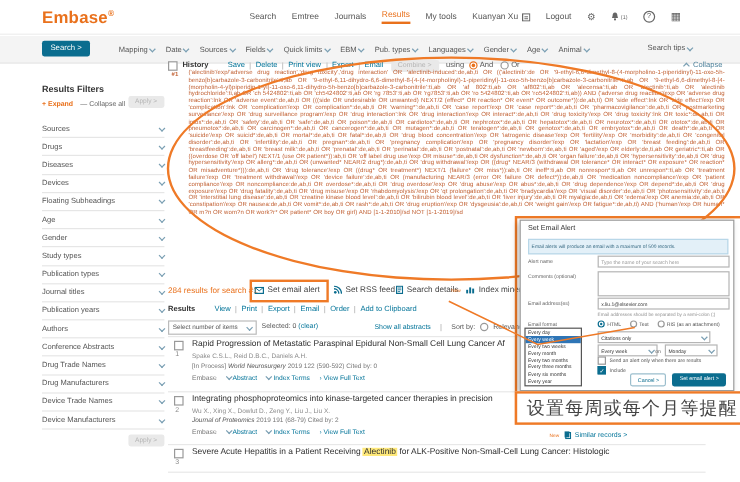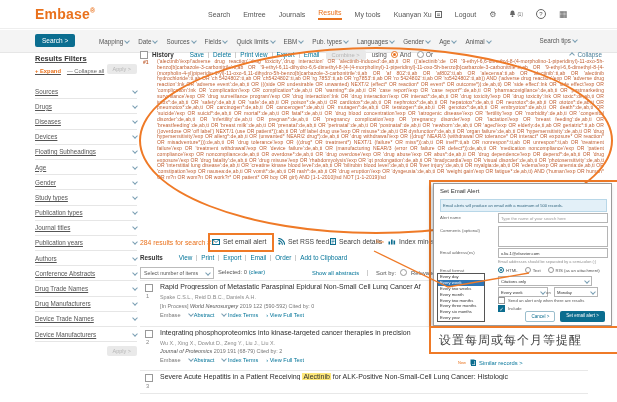--- a/index.html
+++ b/index.html
@@ -16,21 +16,21 @@
   .helpc{width:8px;height:8px;border:1px solid #666;border-radius:50%;font-size:6px;line-height:8px;text-align:center;}
   
   .toolbar2{position:absolute;left:0;top:30px;width:617px;height:22px;background:#f4f4f4;border-bottom:1px solid #e6e6e6;}
   .searchbtn{position:absolute;left:35px;top:4px;background:#0b6d8f;color:#fff;font-size:6.5px;padding:3px 7px;border-radius:2px;cursor:pointer;}
   .tb-items{position:absolute;left:99px;top:0;height:22px;display:flex;align-items:center;gap:9px;font-size:6.3px;color:#555;}
   .tb-items .item{display:flex;align-items:center;gap:2px;cursor:pointer;white-space:nowrap;}
   .tips{position:absolute;right:40px;top:7px;font-size:6.3px;color:#555;display:flex;gap:2px;align-items:center;cursor:pointer;}
   .chev{display:inline-block;width:3px;height:3px;border-right:1px solid #7a9fb3;border-bottom:1px solid #7a9fb3;transform:rotate(45deg);margin-bottom:1px;}
   .chev.up{transform:rotate(225deg);margin-bottom:-1px;}
   
-  .sidebar{position:absolute;left:35px;top:54px;width:102px;text-decoration:underline;}
+  .sidebar{position:absolute;left:35px;top:70px;width:102px;}
   .sb-title{font-size:7.5px;font-weight:bold;color:#333;}
   .sb-controls{margin-top:5px;font-size:5.8px;color:#666;display:flex;gap:6px;}
   .plus{color:#e9711c;font-weight:bold;}
   .applybtn{position:absolute;right:0;top:10px;background:#e9e9e9;color:#b5b5b5;font-size:5.5px;padding:2px 6px;border-radius:2px;}
   .sb-list{margin-top:10px;}
   .sb-item{height:14.2px;display:flex;align-items:center;justify-content:space-between;border-bottom:1px solid #e6e6e6;font-size:6.3px;color:#555;cursor:pointer;}
   .applybtn2{position:absolute;right:0;background:#e9e9e9;color:#b5b5b5;font-size:5.5px;padding:2px 6px;border-radius:2px;}
   
   .hist{position:absolute;left:140px;top:49px;width:462px;height:11px;display:flex;align-items:center;font-size:6.3px;color:#555;}
   .cb{display:inline-block;width:6px;height:6px;border:1px solid #999;background:#fff;}
@@ -92,21 +92,21 @@
   .m-check .cb{width:5px;height:5px;}
   .m-btns{position:absolute;right:6px;top:127px;display:flex;gap:5px;}
   .btn-cancel{border:1px solid #9bbecd;color:#0b6d8f;background:#fff;font-size:4.5px;padding:2px 5px;border-radius:2px;cursor:pointer;}
   .btn-submit{background:#0b6d8f;color:#fff;font-size:4.5px;padding:2px 6px;border-radius:2px;cursor:pointer;}
   
   .ddlist{position:absolute;left:437px;top:273px;width:46px;background:#fff;border:1px solid #555;z-index:12;font-size:4.2px;color:#333;}
   .dditem{height:5.9px;line-height:5.9px;padding-left:2px;cursor:pointer;white-space:nowrap;}
   .dditem.sel{background:#2e75b6;color:#fff;}
   
   .caption{position:absolute;left:429px;top:326px;width:186px;height:24px;border:2px solid #ef7a27;background:#fff;z-index:11;display:flex;align-items:center;}
-  .caption span{margin-left:8px;font-size:12px;color:#444;letter-spacing:1px;}
+  .caption span{margin-left:8px;font-size:15px;color:#444;letter-spacing:1px;}
   .conn{position:absolute;left:0;top:0;width:617px;height:402px;z-index:13;pointer-events:none;}
   svg.icon{display:block;}
 </style>
 </head>
 <body>
 
 <div id="app">
 
   <div class="topbar">
     <div class="logo"><span>Embase</span><sup>®</sup></div>

